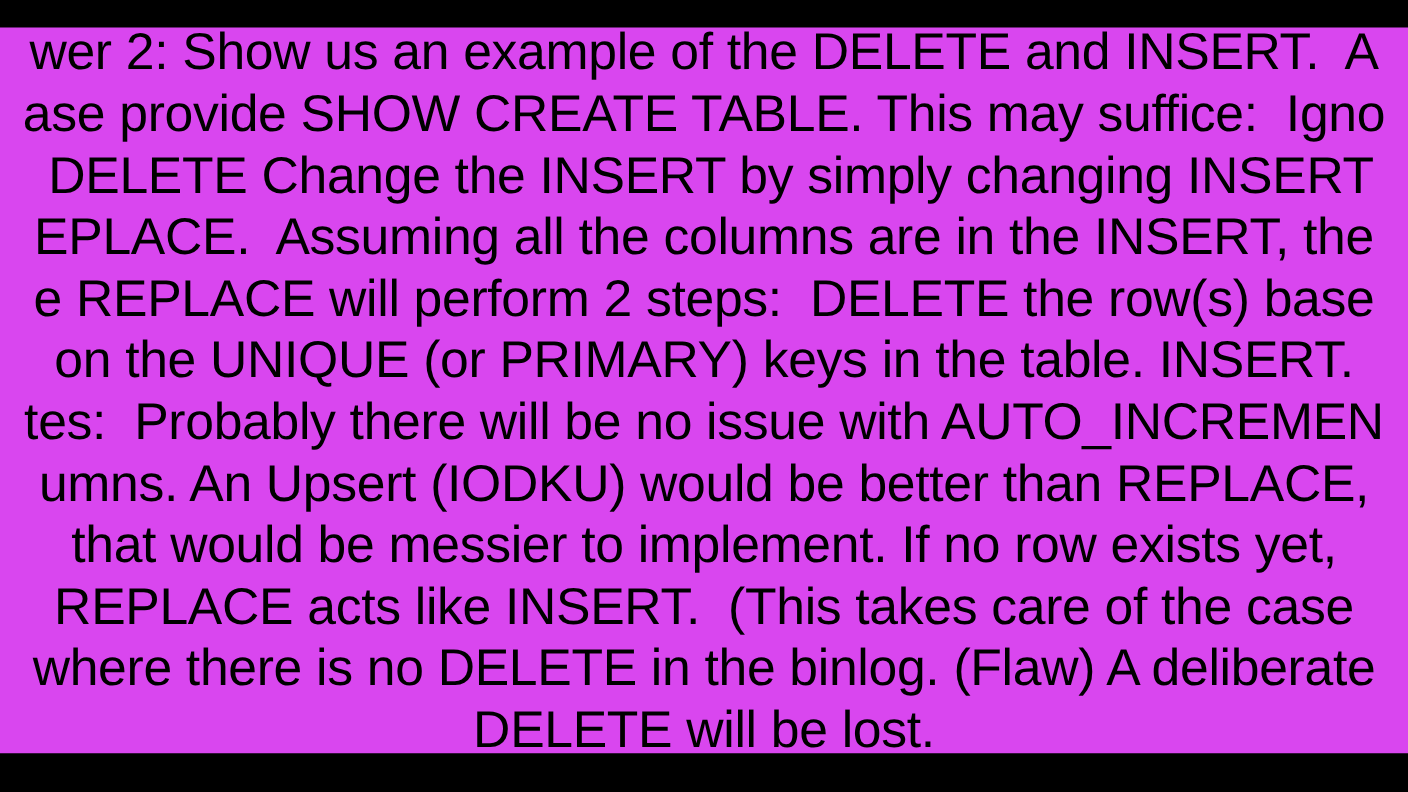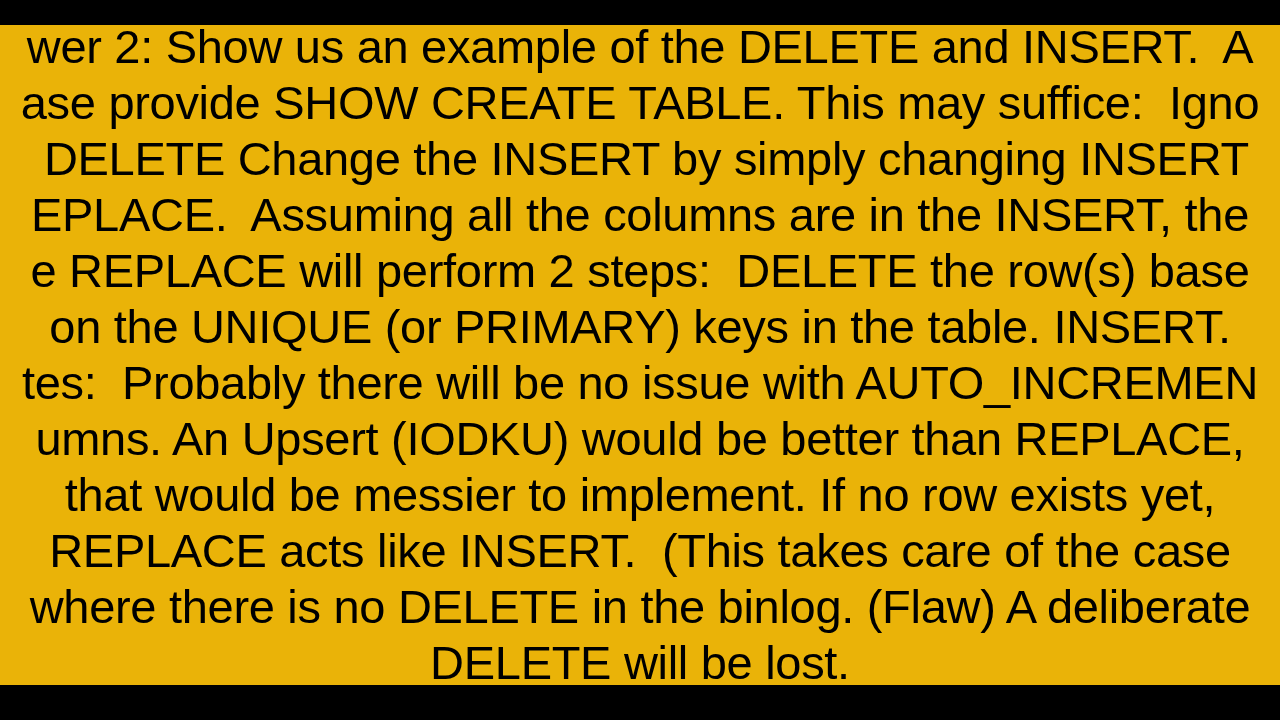--- a/index.html
+++ b/index.html
@@ -20,21 +20,21 @@
       background: #000;
     }
     .letterbox-bottom {
       width: 100%;
       height: 25px;
       background: #000;
     }
     .content-area {
       width: 100%;
       height: 660px;
-      background: #eab308;
+      background: #d946ef;
       display: flex;
       align-items: center;
       justify-content: center;
       overflow: hidden;
     }
     .text-block {
       color: #000;
       font-size: 47px;
       line-height: 1.19;
       text-align: center;

